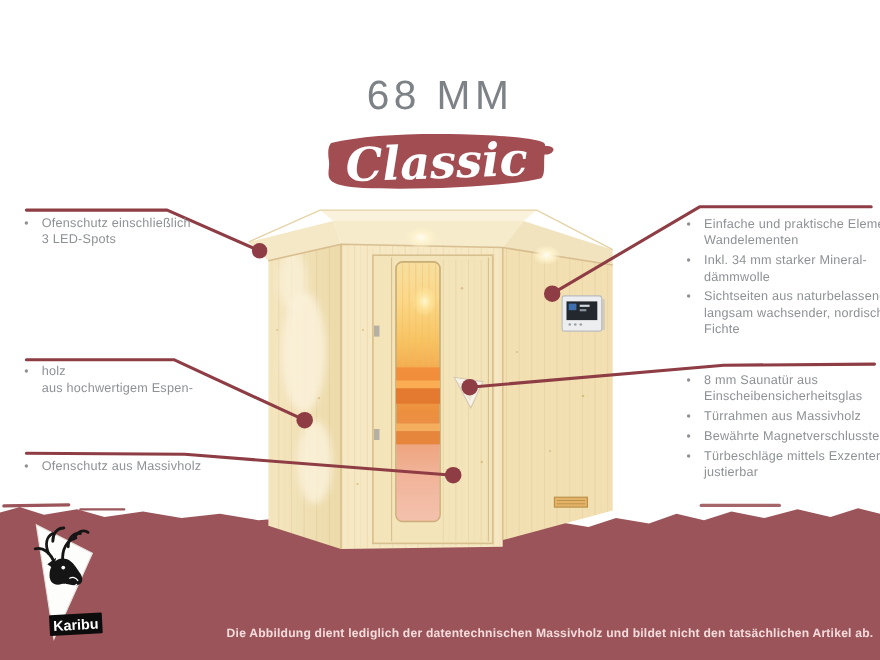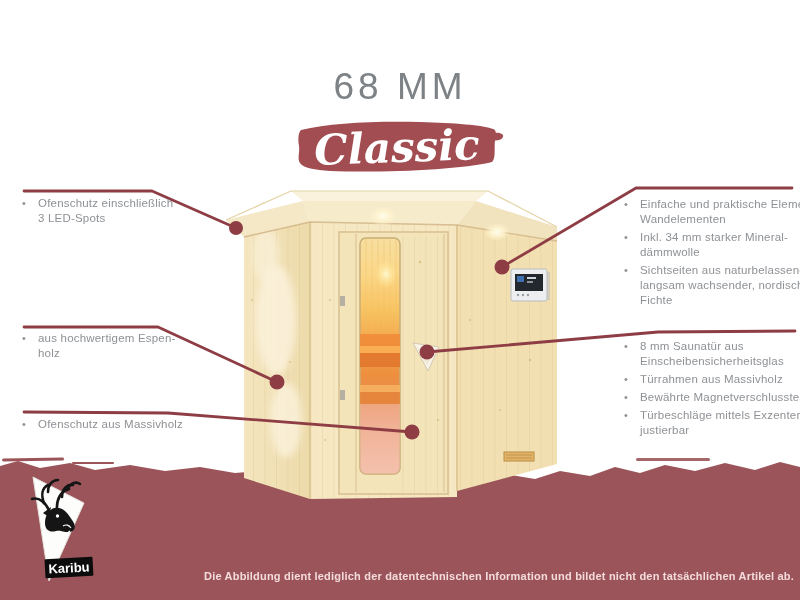--- a/index.html
+++ b/index.html
@@ -220,22 +220,22 @@
   <div class="note note-l" style="top:196px">
     <div class="entry">
       <span class="bullet">•</span>
       <div class="tl">Ofenschutz einschließlich</div>
       <div class="tl">3 LED-Spots</div>
     </div>
   </div>
   <div class="note note-l" style="top:331px">
     <div class="entry">
       <span class="bullet">•</span>
+      <div class="tl">holz</div>
       <div class="tl">aus hochwertigem Espen-</div>
-      <div class="tl">holz</div>
     </div>
   </div>
   <div class="note note-l" style="top:417px">
     <div class="entry">
       <span class="bullet">•</span>
       <div class="tl">Ofenschutz aus Massivholz</div>
     </div>
   </div>
 
   <div class="note note-r" style="top:197px">
@@ -271,14 +271,14 @@
       <span class="bullet">•</span>
       <div class="tl">Bewährte Magnetverschlusstechnik</div>
     </div>
     <div class="entry">
       <span class="bullet">•</span>
       <div class="tl">Türbeschläge mittels Exzenter</div>
       <div class="tl">justierbar</div>
     </div>
   </div>
 
-  <div class="disclaimer">Die Abbildung dient lediglich der datentechnischen Information und bildet nicht den tatsächlichen Artikel ab.</div>
+  <div class="disclaimer">Die Abbildung dient lediglich der datentechnischen Massivholz und bildet nicht den tatsächlichen Artikel ab.</div>
 </div>
 
 </body></html>

